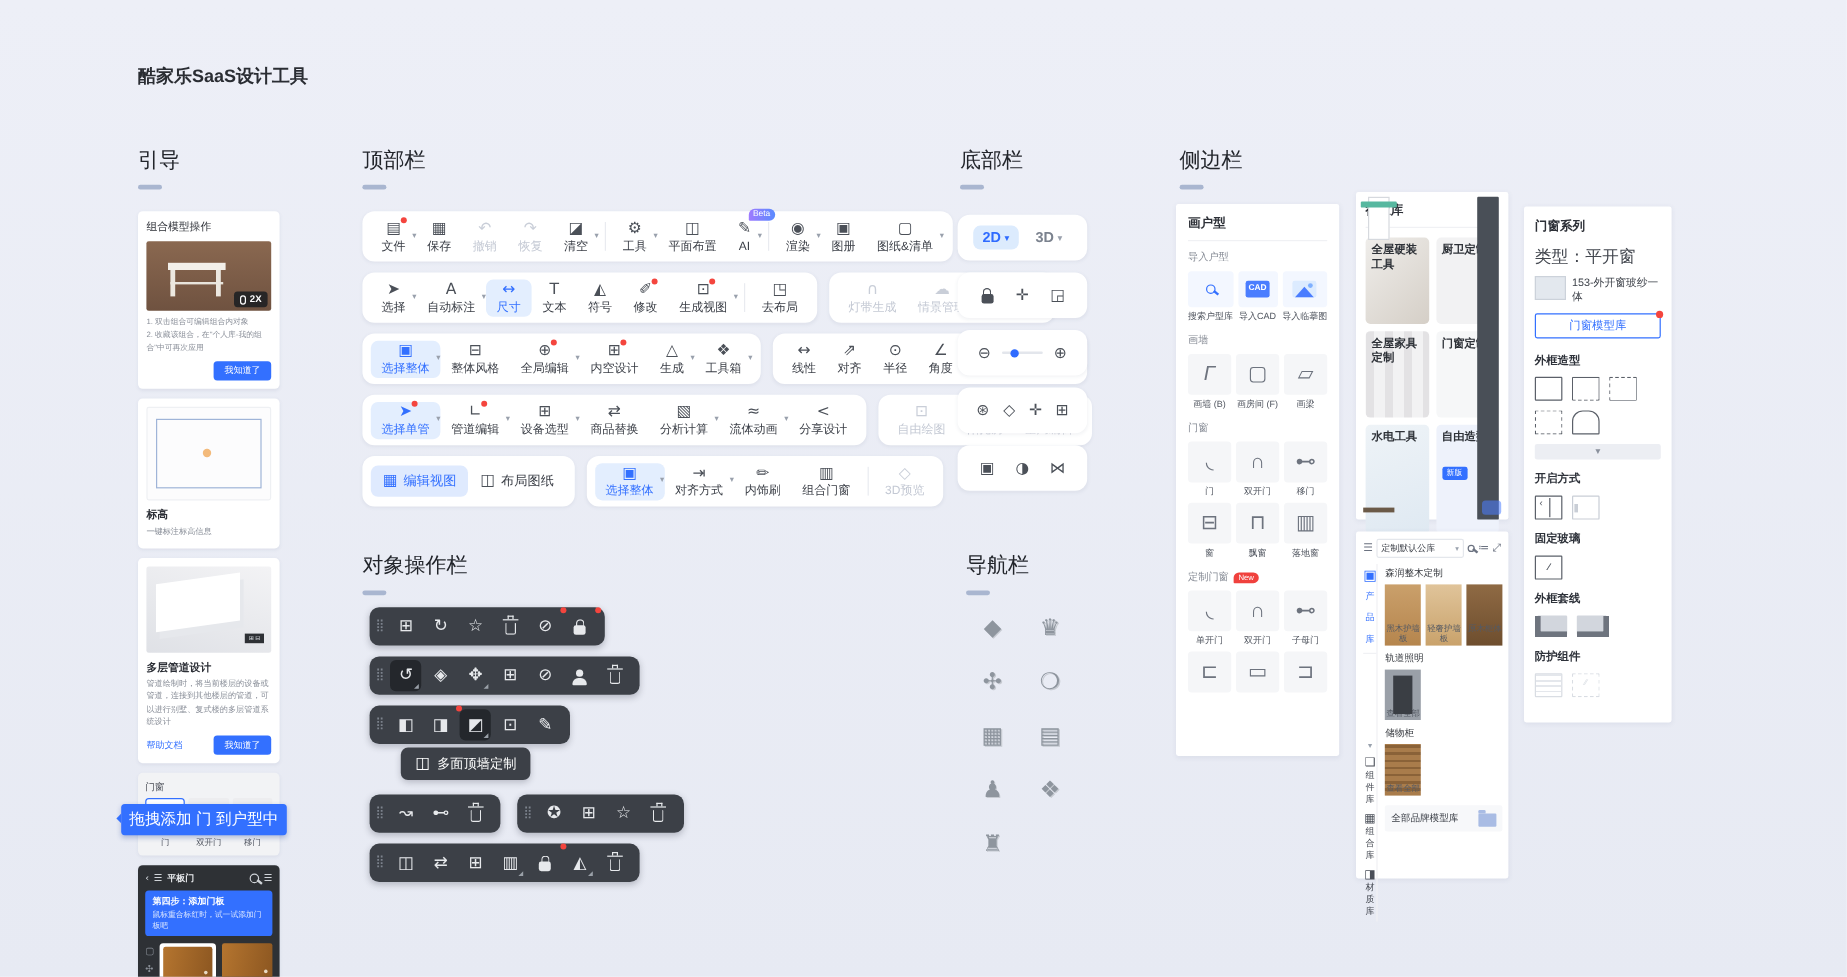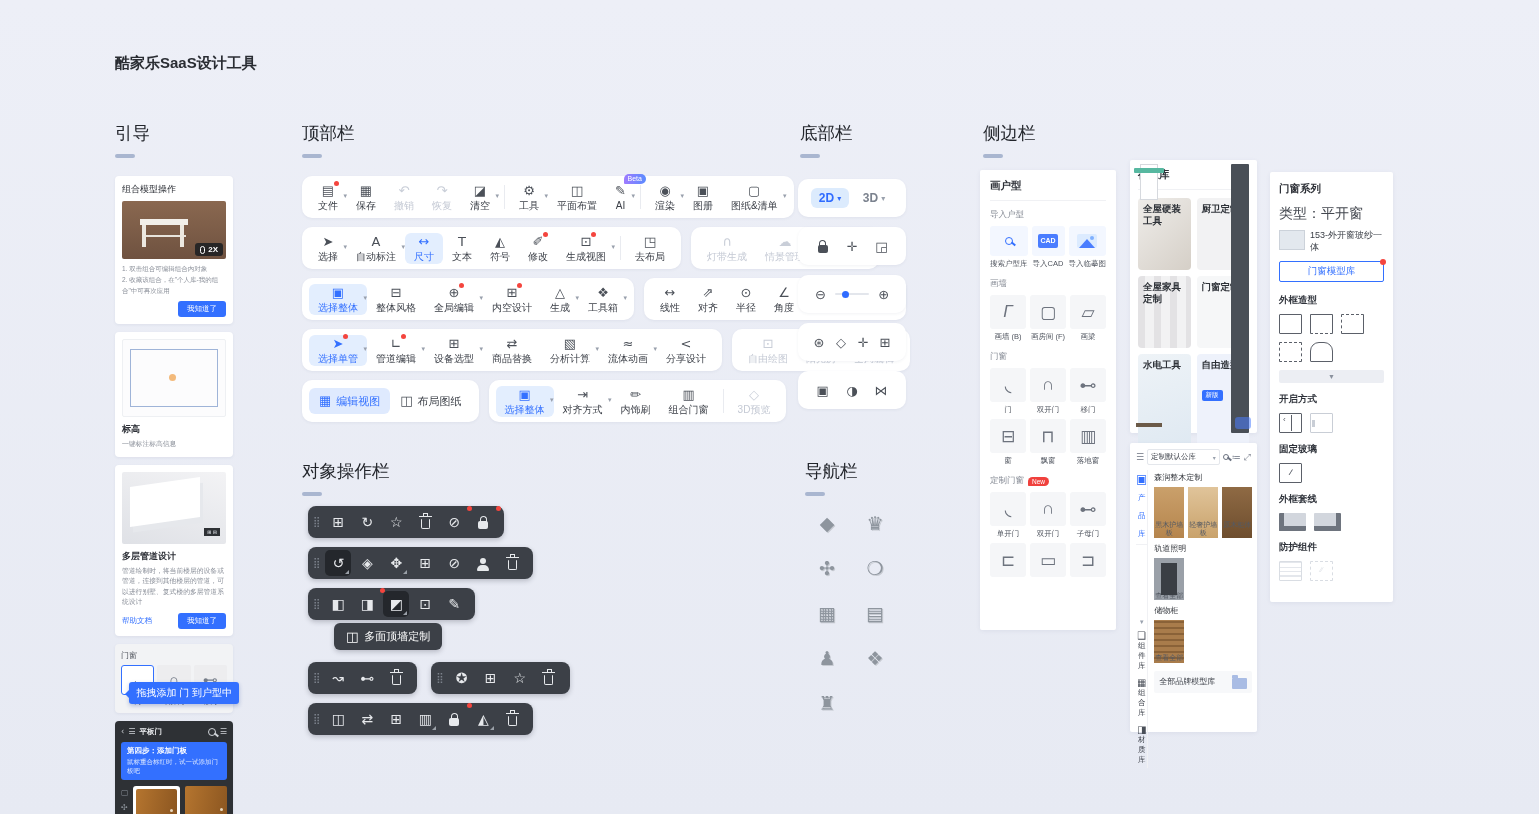--- a/index.html
+++ b/index.html
@@ -198,21 +198,21 @@
 .g-img-rooms::before{content:"";position:absolute;left:8px;top:10px;width:70px;height:40px;background:#fff;transform:skewY(-8deg);box-shadow:3px 6px 0 #e6e8ec}
 .g-img-rooms::after{content:"";position:absolute;right:6px;bottom:8px;background:#2e3135;color:#dfe3e8;font-size:5px;padding:1px 3px;content:"⊞ ⊟"}
 
 .gcard.gpanel{background:#f2f3f5;padding:6px;position:relative}
 .gp-head{font-size:8px;color:#4a4e57;margin-bottom:4px}
 .gp-grid{display:grid;grid-template-columns:1fr 1fr 1fr;gap:3px}
 .gd-cell{text-align:center}
 .gd-ico{display:flex;align-items:center;justify-content:center;height:30px;background:#ededef;border-radius:2px;color:#767d89;font-size:15px;font-style:normal}
 .gd-cell.active .gd-ico{background:#fff;border:1.5px solid #3370ff;border-radius:3px}
 .gd-lbl{font-size:7px;color:#4f545e;margin-top:2px}
-.gp-tip{position:absolute;right:-6px;top:38px;background:#3370ff;color:#fff;font-size:10px;padding:4px 7px;border-radius:3px;white-space:nowrap;box-shadow:0 2px 4px rgba(40,70,160,.3)}
+.gp-tip{position:absolute;right:-6px;top:26px;background:#3370ff;color:#fff;font-size:13px;padding:4px 7px;border-radius:3px;white-space:nowrap;box-shadow:0 2px 4px rgba(40,70,160,.3)}
 .gp-tip::before{content:"";position:absolute;left:-4px;top:8px;border-top:4px solid transparent;border-bottom:4px solid transparent;border-right:4px solid #3370ff}
 
 .gcard.gdark{background:#2e3135;padding:6px;color:#cfd3d8}
 .gd-top{display:flex;align-items:center;gap:4px;font-size:7.5px;margin-bottom:5px}
 .gd-top .t{flex:1;font-weight:700;color:#e8eaed}
 .gd-top .ico{font-size:8px;font-style:normal}
 .gd-step{background:#3370ff;border-radius:3px;padding:4px 6px;margin-bottom:6px}
 .gd-step .st{font-size:7.5px;font-weight:700;color:#fff}
 .gd-step .sd{font-size:6.5px;color:#d9e5ff;margin-top:2px}
 .gd-bodyrow{display:flex;gap:4px}

